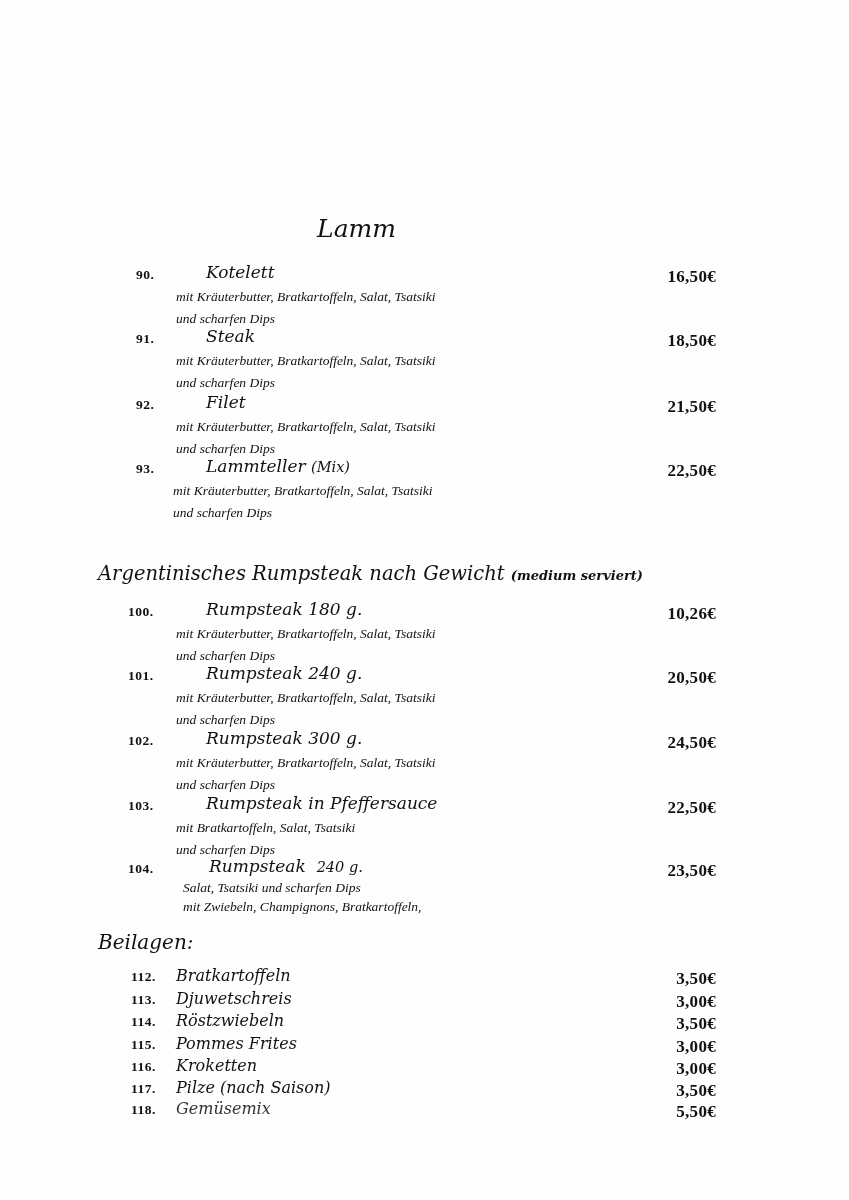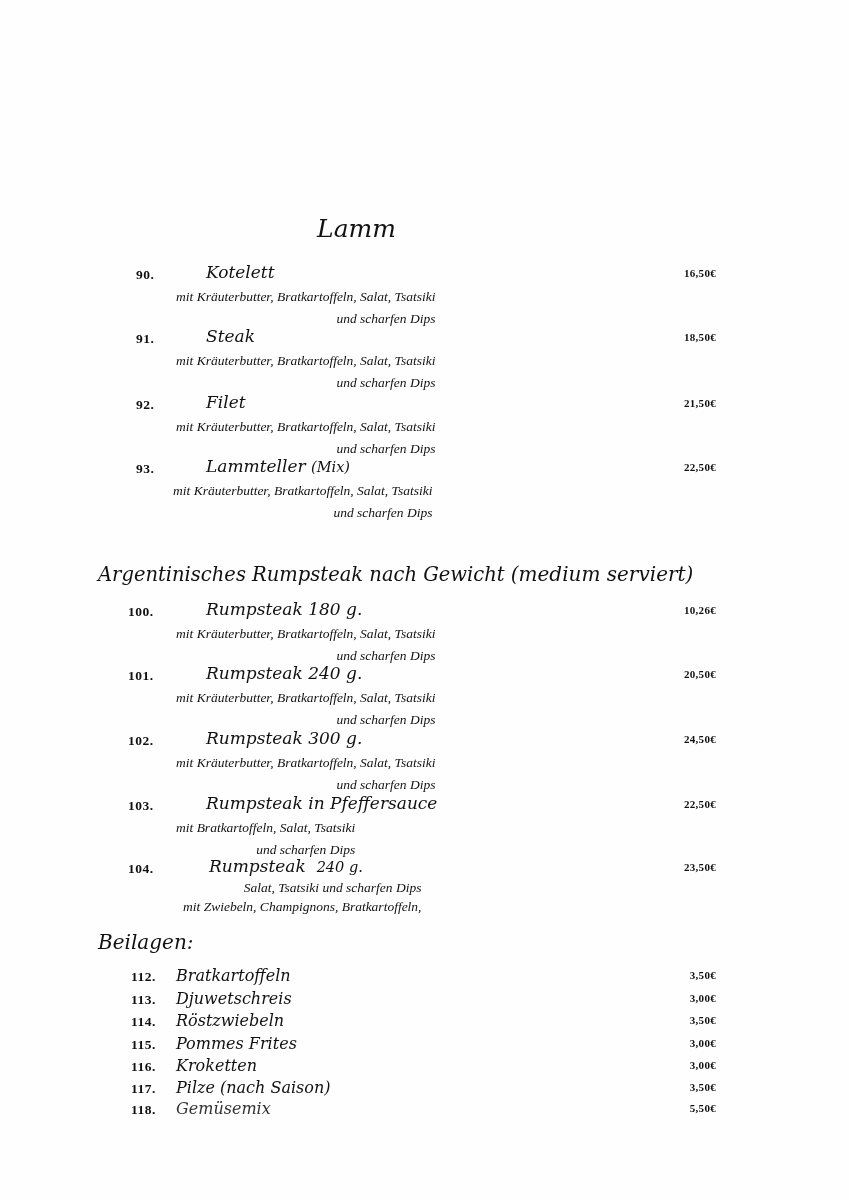--- a/index.html
+++ b/index.html
@@ -1,33 +1,33 @@
 <!DOCTYPE html>
 <html><head>
 <meta charset="utf-8">
 <style>
   html, body { margin: 0; padding: 0; background: #ffffff; }
   body { width: 849px; height: 1200px; position: relative; overflow: hidden; color: #111; }
   .page { position: absolute; left: 0; top: 0; width: 849px; height: 1200px; background: #fefefe; }
   .script { font-family: "DejaVu Serif", serif; font-style: italic; }
   .serif-i { font-family: "Liberation Serif", serif; font-style: italic; }
   .num { font-family: "Liberation Serif", serif; font-weight: bold; font-size: 13.5px; letter-spacing: 0.5px; }
-  .price { font-family: "Liberation Serif", serif; font-weight: bold; font-size: 11px; letter-spacing: 0.3px; position: absolute; right: 133px; text-align: right; }
+  .price { font-family: "Liberation Serif", serif; font-weight: bold; font-size: 17px; letter-spacing: 0.3px; position: absolute; right: 133px; text-align: right; }
 
   .main-title { position: absolute; top: 114px; left: 0; width: 849px; text-align: center; font-size: 26px; }
   .sec-title-center { position: absolute; top: 214px; left: 0; width: 713px; text-align: center; font-size: 25px; }
   .sec-title-left { position: absolute; left: 98px; font-size: 19.5px; white-space: nowrap; }
-  .sec-title-left .sub { font-size: 20px; }
+  .sec-title-left .sub { font-size: 13px; font-weight: bold; }
 
   .item { position: absolute; left: 0; width: 849px; }
   .item .num { position: absolute; left: 136px; top: 5px; }
   .item.three .num { left: 128px; }
   .item .name { position: absolute; left: 176px; top: 0; font-size: 17px; white-space: nowrap; margin-left: 30px; }
   .item .name .extra { font-size: 14.5px; }
-  .item .desc { position: absolute; left: 176px; top: 24px; font-size: 13.5px; line-height: 21.5px; white-space: nowrap; text-align: right; }
+  .item .desc { position: absolute; left: 176px; top: 24px; font-size: 13.5px; line-height: 21.5px; white-space: nowrap; }
   .item .price { top: 5px; }
 
   .side { position: absolute; left: 0; width: 849px; }
   .side .num { position: absolute; left: 131px; top: 3px; }
   .side .name { position: absolute; left: 176px; top: 0; font-size: 16px; white-space: nowrap; }
   .side .price { top: 3px; }
 </style>
 </head>
 <body>
 

